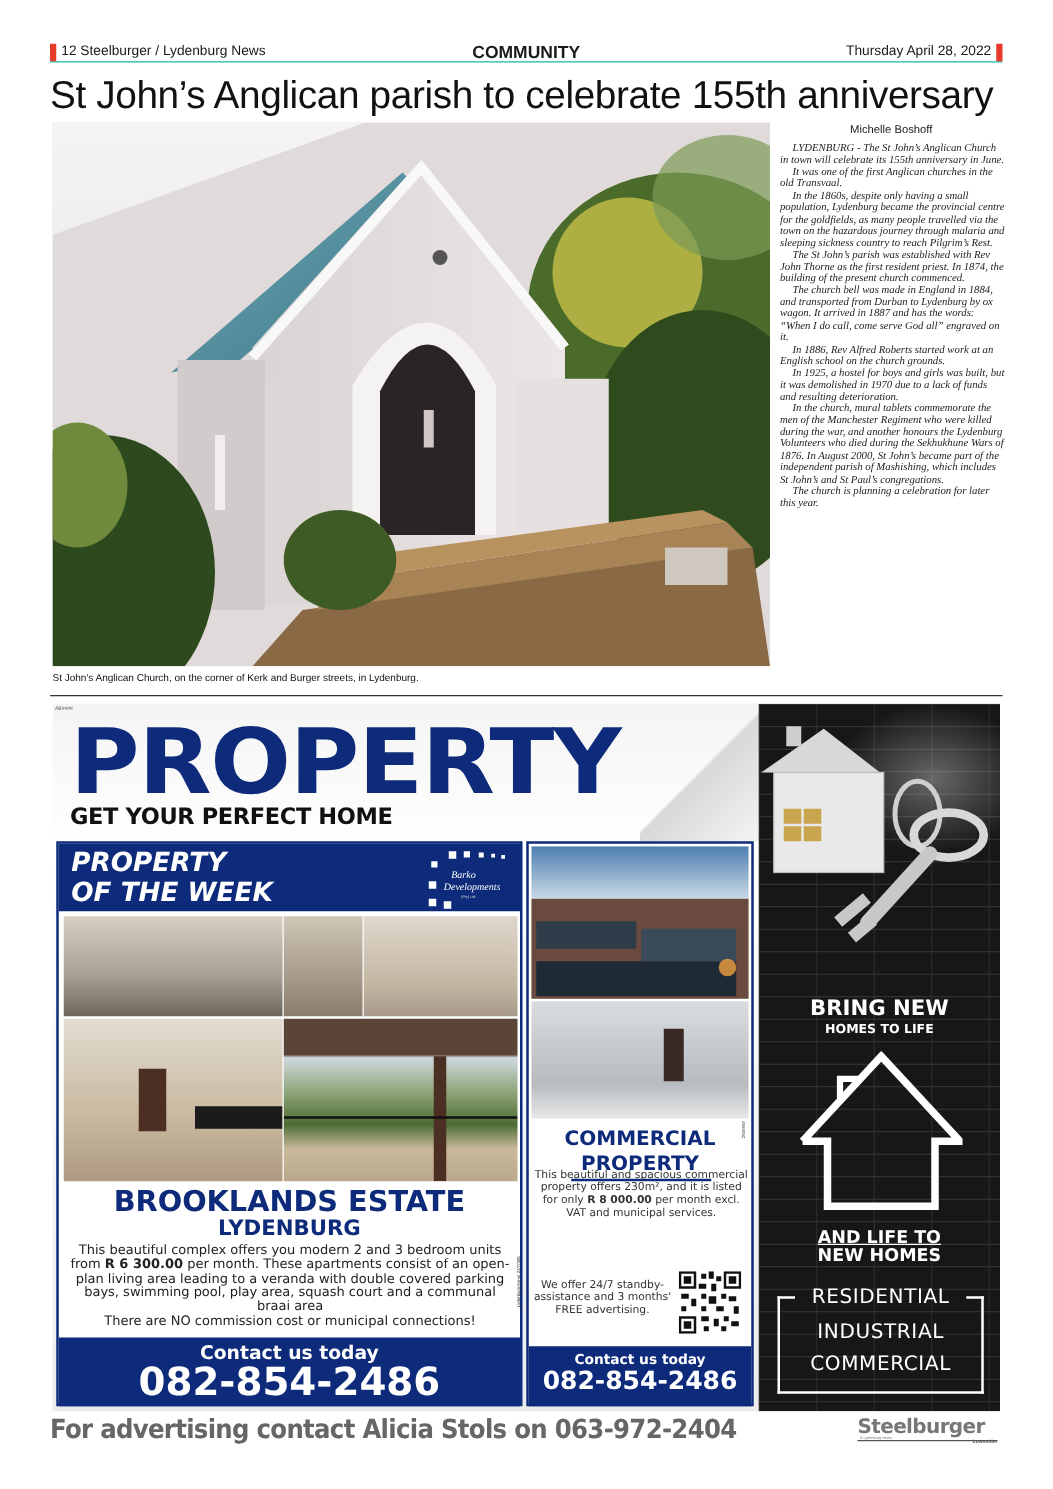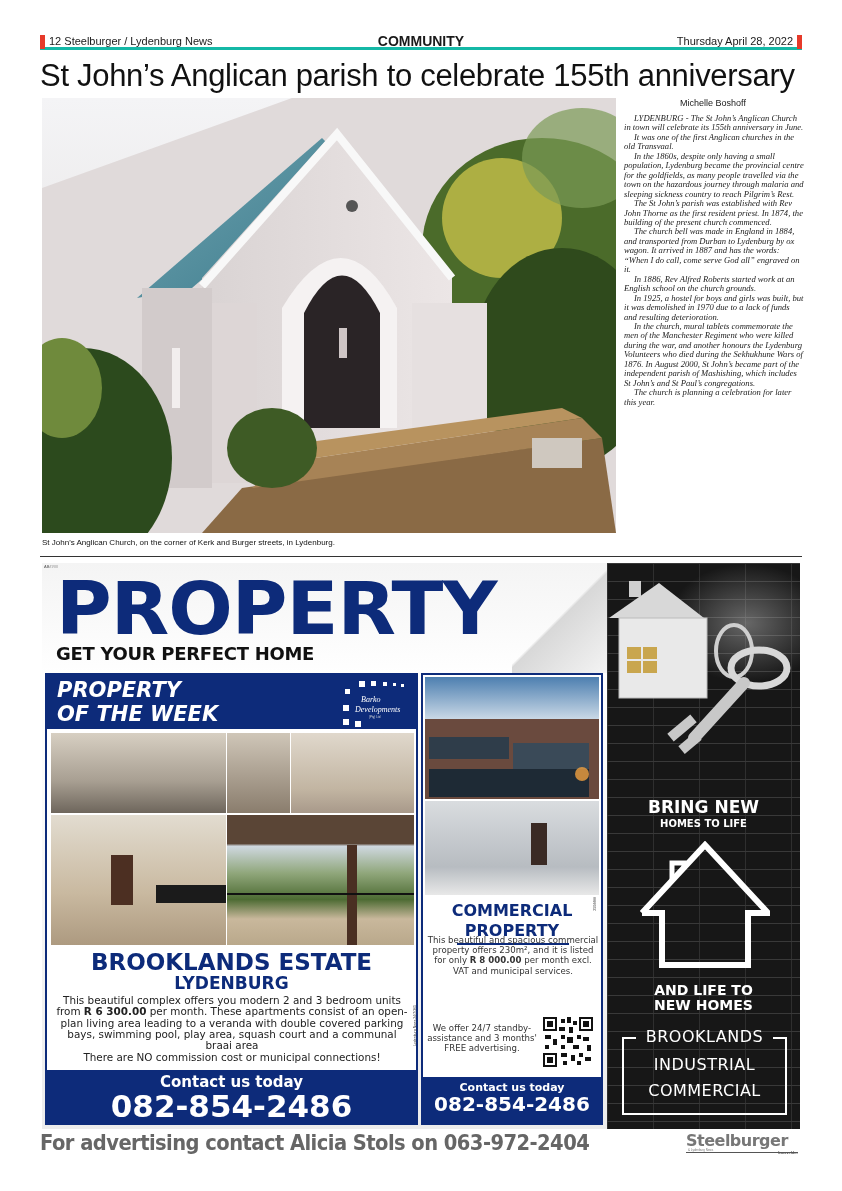--- a/index.html
+++ b/index.html
@@ -1,20 +1,20 @@
 <!DOCTYPE html>
 <html><head>
 <meta charset="utf-8">
 <style>
   * { box-sizing: border-box; margin: 0; padding: 0; }
   html, body { width: 842px; height: 1191px; background: #ffffff; overflow: hidden; }
   body { position: relative; font-family: "Liberation Serif", serif; color: #1a1a1a; }
 
   
-  .hdr { position: absolute; left: 40px; top: 34px; width: 762px; height: 16px; border-bottom: 3px solid #14b8a6; }
+  .hdr { position: absolute; left: 40px; top: 34px; width: 762px; height: 16px; border-bottom: 1px solid #14b8a6; }
   .hdr .bar { position: absolute; top: 1px; width: 5px; height: 14px; background: #e63a2a; }
   .hdr .bar.l { left: 0; } .hdr .bar.r { right: 0; }
   .hdr .left { position: absolute; left: 9px; top: 1px; font: 11px "Liberation Sans", sans-serif; }
   .hdr .mid { position: absolute; left: 0; right: 0; top: -1px; text-align: center; font: bold 14px "Liberation Sans", sans-serif; }
   .hdr .right { position: absolute; right: 9px; top: 1px; font: 11px "Liberation Sans", sans-serif; }
 
   .headline { position: absolute; left: 40px; top: 58px; width: 765px; font: 31px "Liberation Sans", sans-serif; letter-spacing: -0.3px; white-space: nowrap; color: #111; }
 
   
   .photo { position: absolute; left: 42px; top: 98px; width: 574px; height: 435px; overflow: hidden; background: #e8e6e4; }
@@ -40,21 +40,21 @@
       linear-gradient(90deg, #444 1px, transparent 1px);
     background-size: 100% 18px, 46px 18px; }
   .spot { position: absolute; left: 60px; top: 0; width: 160px; height: 120px; background: radial-gradient(ellipse at center, rgba(200,200,200,0.45), transparent 70%); }
   .diag { position: absolute; left: 470px; top: 0; width: 100px; height: 110px; background: linear-gradient(135deg, transparent 48%, #d8d8d8 50%, #f5f5f5 100%); }
 
   .keyhouse { position: absolute; left: 557px; top: 10px; }
 
   .bring { position: absolute; left: 565px; width: 193px; text-align: center; color: #fff; font-family: "DejaVu Sans", sans-serif; font-weight: 900; }
   .bring.t1 { top: 234px; font-size: 17px; }
   .bring.t2 { top: 255px; font-size: 10px; }
-  .bring.t3 { top: 419px; font-size: 14px; }
+  .bring.t3 { top: 419px; font-size: 14px; text-decoration: underline; }
   .bring.t4 { top: 434px; font-size: 14px; }
   .housesvg { position: absolute; left: 598px; top: 278px; }
 
   .frame { position: absolute; left: 580px; top: 474px; width: 165px; height: 78px; border: 2px solid #fff; border-top: none; }
   .frame .topl { position: absolute; left: -2px; top: 0; width: 14px; height: 2px; background: #fff; }
   .frame .topr { position: absolute; right: -2px; top: 0; width: 14px; height: 2px; background: #fff; }
   .frame .ln { position: absolute; left: 0; right: 0; text-align: center; color: #fff; font: 16px "DejaVu Sans", sans-serif; letter-spacing: 0.5px; }
   .frame .ln.a { top: -10px; } .frame .ln.b { top: 18px; } .frame .ln.c { top: 44px; }
 
   
@@ -217,21 +217,21 @@
   <svg class="housesvg" width="130" height="130" viewBox="0 0 130 130">
     <polyline points="2,72 65,4 128,72 108,72 108,124 22,124 22,72 2,72" fill="none" stroke="#ffffff" stroke-width="6" stroke-linejoin="miter"></polyline>
     <polyline points="32,40 32,22 44,22 44,28" fill="none" stroke="#ffffff" stroke-width="5"></polyline>
   </svg>
   <div class="bring t3">AND LIFE TO</div>
   <div class="bring t4">NEW HOMES</div>
 
   <div class="frame">
     <div class="topl"></div>
     <div class="topr"></div>
-    <div class="ln a">BROOKLANDS</div>
+    <div class="ln a">RESIDENTIAL</div>
     <div class="ln b">INDUSTRIAL</div>
     <div class="ln c">COMMERCIAL</div>
   </div>
 
   <div class="pow">
     <div class="band">
       <div class="t1">PROPERTY</div>
       <div class="t2">OF THE WEEK</div>
       <div class="barko">
         <div class="sq" style="left:20px;top:0;width:6px;height:6px"></div>

